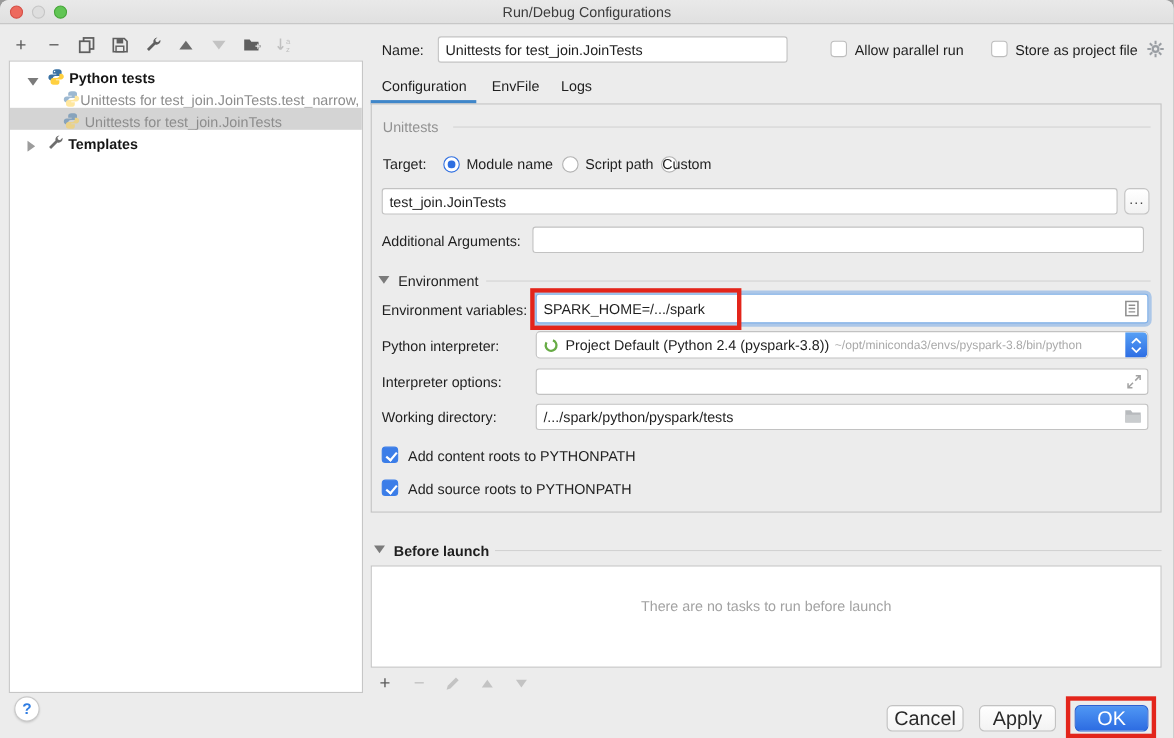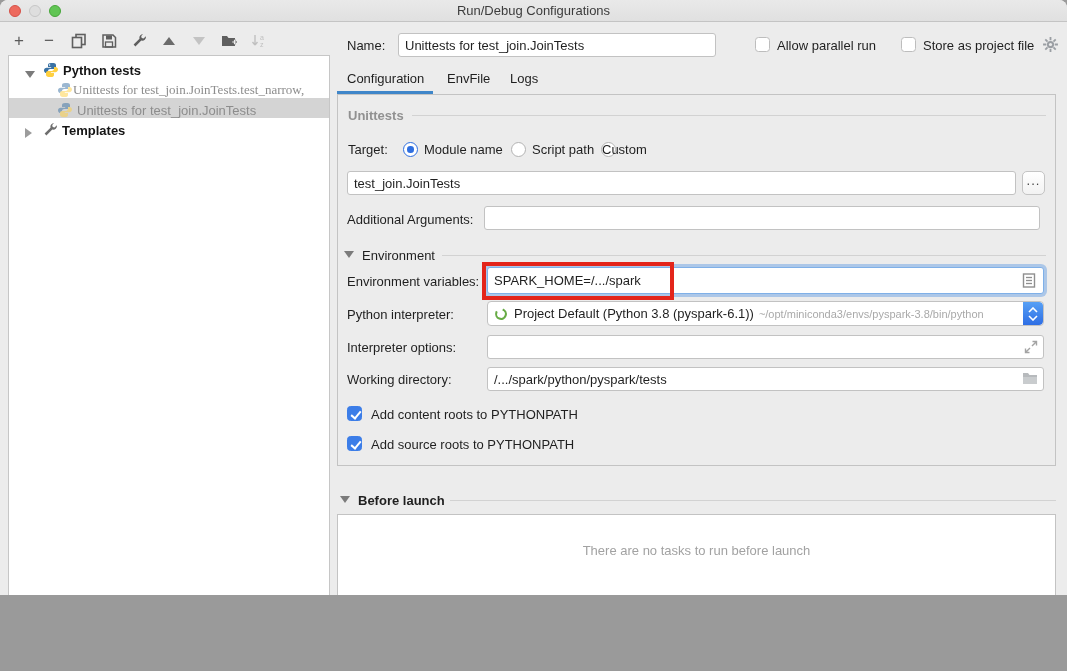--- a/index.html
+++ b/index.html
@@ -1,18 +1,18 @@
 <!DOCTYPE html>
 <html><head>
 <meta charset="utf-8">
 <style>
   * { margin:0; padding:0; box-sizing:border-box; }
   html,body { width:1067px; height:671px; }
   body { font-family:"Liberation Sans","DejaVu Sans",sans-serif; font-size:13px; color:#1f1f1f; background:#9a9a9a; }
-  .window { position:relative; width:1067px; height:595px; background:#ececec; border-radius:8px 8px 0 0; overflow:hidden; }
+  .window { position:relative; width:1067px; height:671px; background:#ececec; border-radius:8px 8px 0 0; overflow:hidden; }
 
   
   .titlebar { position:absolute; left:0; top:0; width:100%; height:22px; background:linear-gradient(#e9e9e9,#e0e0e0); border-bottom:1px solid #c4c4c4; }
   .title { position:absolute; left:0; right:0; top:3px; text-align:center; font-size:13px; color:#3c3c3c; }
   .lights { position:absolute; left:9px; top:5px; display:flex; gap:8px; }
   .light { width:12px; height:12px; border-radius:50%; }
   .light.red { background:#ed6a5e; border:1px solid #d55148; }
   .light.dim { background:#dedede; border:1px solid #c6c6c6; }
   .light.green { background:#61c554; border:1px solid #47a63a; }
 
@@ -153,21 +153,21 @@
       </span>
       <span class="t-bold" style="margin-left:4px;">Python tests</span>
     </div>
     <div class="trow" style="top:22px;">
       <span class="ticon" style="margin-left:48px; opacity:.5;">
         <svg width="16" height="16" viewBox="0 0 16 16">
             <path d="M8 1C6 1 5 1.9 5 3.1V5h3.2v.8H3.6C2.1 5.8 1 6.9 1 8.4S2.1 11 3.6 11H5V9.3C5 8 6 7.1 7.3 7.1H11c1.1 0 2-.9 2-2V3.1C13 1.9 11.9 1 10.4 1z" fill="#3a72a4"></path>
             <path d="M8 15c2 0 3-.9 3-2.1V11H7.8v-.8h4.6c1.5 0 2.6-1.1 2.6-2.6S13.9 5 12.4 5H11v1.7C11 8 10 8.9 8.7 8.9H5c-1.1 0-2 .9-2 2v1.9C3 14.1 4.1 15 5.6 15z" fill="#ffd040"></path>
           </svg>
       </span>
-      <span class="t-gray" style="margin-left:0;font-family:Liberation Serif, serif;">Unittests for test_join.JoinTests.test_narrow,</span>
+      <span class="t-gray" style="margin-left:0;">Unittests for test_join.JoinTests.test_narrow,</span>
     </div>
     <div class="trow selected" style="top:42px;">
       <span class="ticon" style="margin-left:48px; opacity:.5;">
         <svg width="16" height="16" viewBox="0 0 16 16">
             <path d="M8 1C6 1 5 1.9 5 3.1V5h3.2v.8H3.6C2.1 5.8 1 6.9 1 8.4S2.1 11 3.6 11H5V9.3C5 8 6 7.1 7.3 7.1H11c1.1 0 2-.9 2-2V3.1C13 1.9 11.9 1 10.4 1z" fill="#3a72a4"></path>
             <path d="M8 15c2 0 3-.9 3-2.1V11H7.8v-.8h4.6c1.5 0 2.6-1.1 2.6-2.6S13.9 5 12.4 5H11v1.7C11 8 10 8.9 8.7 8.9H5c-1.1 0-2 .9-2 2v1.9C3 14.1 4.1 15 5.6 15z" fill="#ffd040"></path>
           </svg>
       </span>
       <span class="t-gray" style="margin-left:4px;">Unittests for test_join.JoinTests</span>
     </div>
@@ -207,21 +207,21 @@
       </svg>
   </div>
 
   <div class="tab" style="left:347px;">Configuration</div>
   <div class="tab" style="left:447px;">EnvFile</div>
   <div class="tab" style="left:510px;">Logs</div>
   <div class="tab-underline"></div>
 
   <div class="panel"></div>
 
-  <div class="lbl gray" style="left:348px; top:108px;font-weight:bold;">Unittests</div>
+  <div class="lbl gray" style="left:348px; top:108px;">Unittests</div>
   <div class="hline" style="left:412px; top:115px; width:634px;"></div>
 
   <div class="lbl" style="left:348px; top:142px;">Target:</div>
   <span class="radio sel" style="left:403px; top:142px;"></span>
   <div class="lbl" style="left:424px; top:142px;">Module name</div>
   <span class="radio" style="left:511px; top:142px;"></span>
   <div class="lbl" style="left:532px; top:142px;">Script path</div>
   <span class="radio" style="left:601px; top:142px;"></span>
   <div class="lbl" style="left:602px; top:142px;">Custom</div>
 
@@ -247,21 +247,21 @@
   </span>
   <div class="annot" style="left:482px; top:262px; width:192px; height:38px;"></div>
 
   <div class="lbl" style="left:347px; top:307px;">Python interpreter:</div>
   <div class="combo" style="left:487px; top:301px; width:557px; height:25px;">
     <span style="margin-left:6px; width:14px; height:14px; flex:0 0 14px;">
       <svg width="14" height="14" viewBox="0 0 16 16">
           <circle cx="8" cy="8" r="5.6" fill="none" stroke="#67ab45" stroke-width="2.4" stroke-dasharray="27 9" transform="rotate(-70 8 8)"></circle>
         </svg>
     </span>
-    <span class="main-txt">Project Default (Python 3.8 (pyspark-6.1))</span>
+    <span class="main-txt">Project Default (Python 2.4 (pyspark-3.8))</span>
     <span class="path-txt">~/opt/miniconda3/envs/pyspark-3.8/bin/python</span>
     <span class="stepper">
       <svg width="10" height="6" viewBox="0 0 10 6">
           <path d="M1 5l4-4 4 4" fill="none" stroke="#ffffff" stroke-width="1.6"></path>
         </svg>
       <svg width="10" height="6" viewBox="0 0 10 6">
           <path d="M1 1l4 4 4-4" fill="none" stroke="#ffffff" stroke-width="1.6"></path>
         </svg>
     </span>
   </div>

